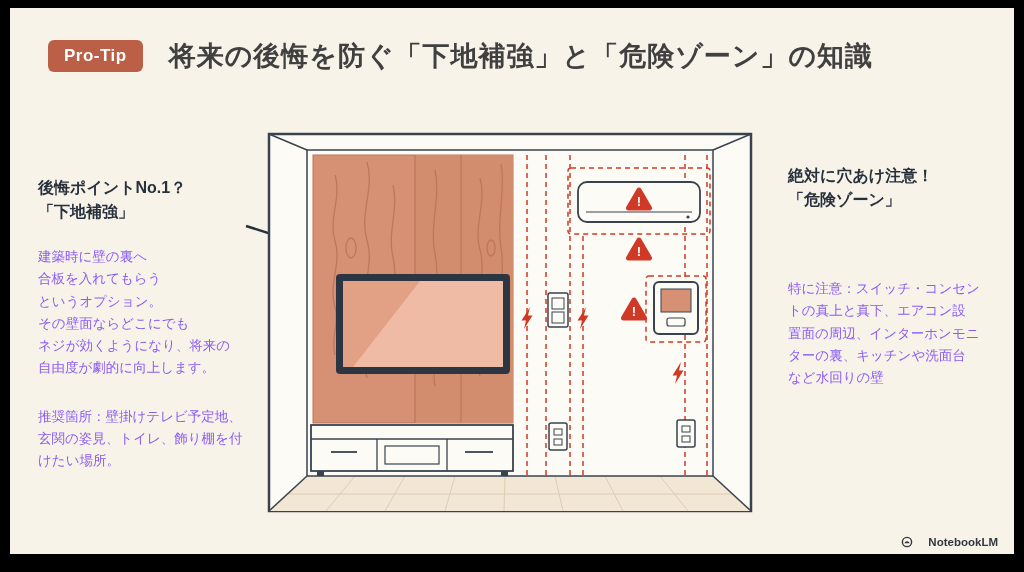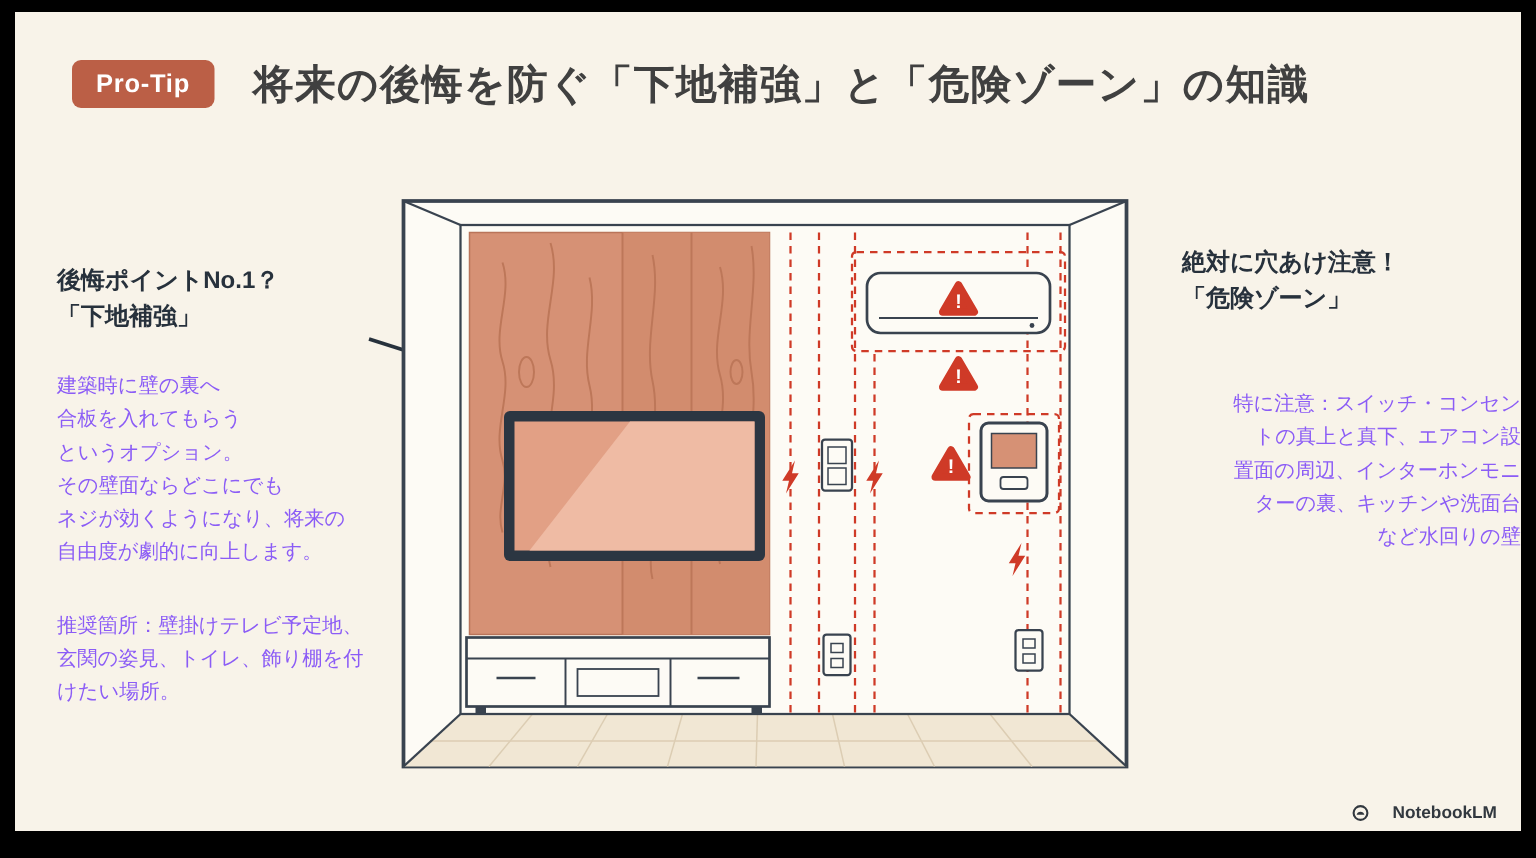--- a/index.html
+++ b/index.html
@@ -7,21 +7,21 @@
   body { background:#000; font-family:"Liberation Sans","DejaVu Sans",sans-serif; }
   .stage { position:relative; width:1024px; height:572px; background:#000; overflow:hidden; }
   .slide { position:absolute; left:10px; right:10px; top:8px; bottom:18px; background:#f8f3e9; }
   .header { position:absolute; left:38px; top:30px; display:flex; align-items:center; gap:26px; }
   .badge { background:#bb5f46; color:#ffffff; font-weight:bold; font-size:17px;
            padding:6px 16px; border-radius:6px; letter-spacing:.5px; }
   .title { font-size:27px; font-weight:800; color:#404040; letter-spacing:1px; white-space:nowrap; }
   .note { position:absolute; color:#27313c; }
   .note h2 { font-size:16px; font-weight:800; line-height:1.5; white-space:pre-line; }
   .note p { font-size:13.5px; line-height:1.65; white-space:pre-line; margin-top:22px; color:#8b5cf6; }
-  .note p.gap-lg { margin-top:46px;text-align:right; }
+  .note p.gap-lg { margin-top:66px; }
   .note p.gap-md { margin-top:26px; }
   .note-left  { left:28px;  top:168px; width:236px; }
   .note-right { left:778px; top:156px; width:226px; }
   .illustration { position:absolute; left:255px; top:122px; }
   .arrow { position:absolute; left:232px; top:212px; }
   .footer { position:absolute; right:16px; bottom:6px; display:flex; align-items:center; gap:15px;
             color:#32383f; font-size:11.5px; font-weight:bold; }
 </style>
 </head>
 <body>

